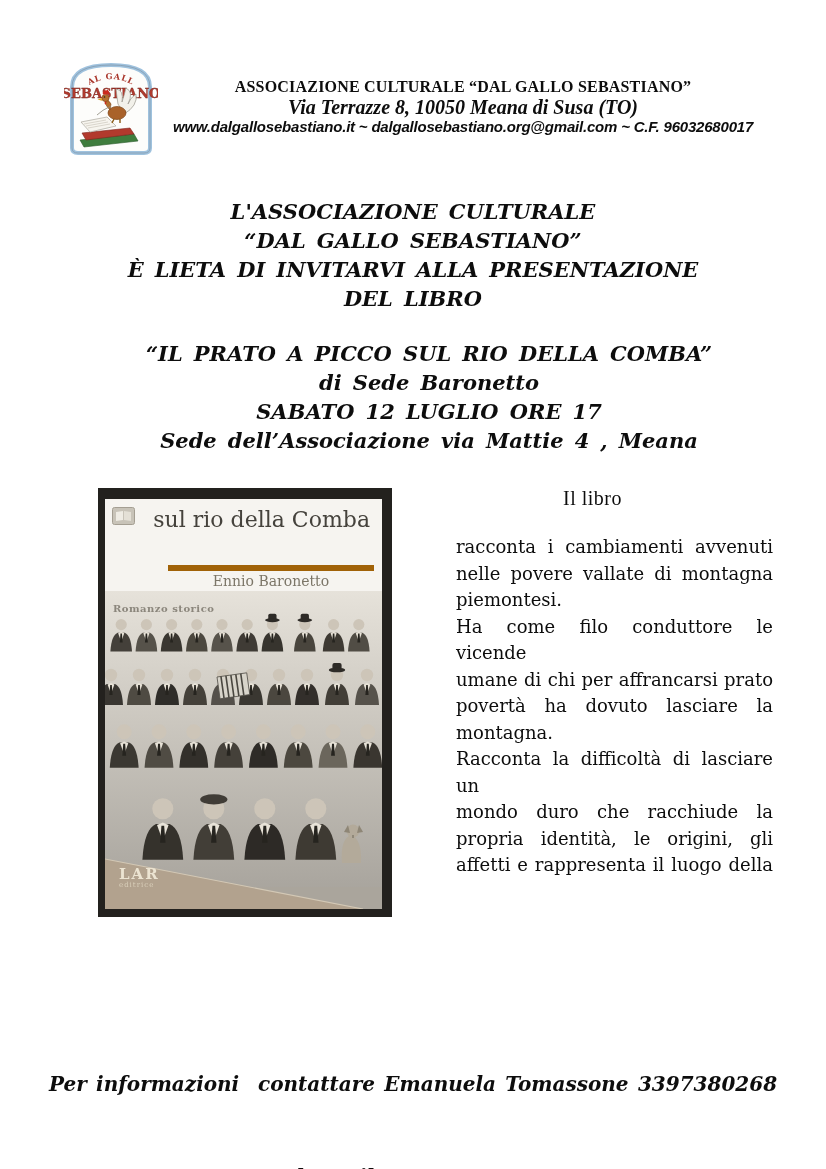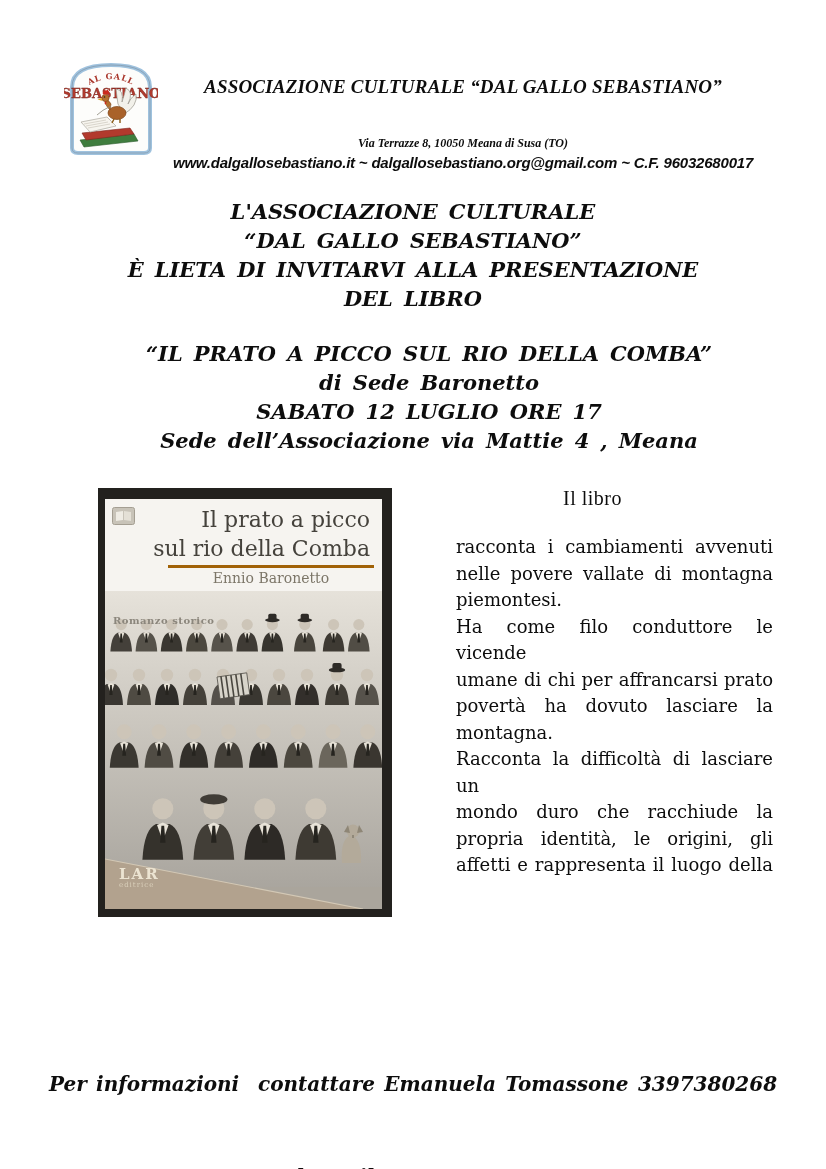--- a/index.html
+++ b/index.html
@@ -2,43 +2,43 @@
 <html><head>
 <meta charset="utf-8">
 <style>
   html,body{margin:0;padding:0;background:#888;}
   #page{position:relative;width:826px;height:1169px;background:#ffffff;margin:0 auto;
         font-family:"Liberation Serif",serif;color:#0d0d0d;overflow:hidden;}
 
   
   .logo{position:absolute;left:64px;top:56px;width:94px;height:104px;}
   .header-text{position:absolute;left:140px;right:40px;top:77px;text-align:center;}
-  .hdr1{font-size:19px;font-weight:bold;font-style:italic;line-height:20px;letter-spacing:.2px;}
-  .hdr2{font-size:12px;font-weight:bold;font-style:italic;line-height:20px;margin-top:36px;}
+  .hdr1{font-size:16px;font-weight:bold;line-height:20px;letter-spacing:.2px;}
+  .hdr2{font-size:20px;font-weight:bold;font-style:italic;line-height:20px;}
   .hdr3{font-family:"Liberation Sans",sans-serif;font-size:15px;font-weight:bold;font-style:italic;
         line-height:20px;letter-spacing:-.2px;}
 
   
   .display{position:absolute;left:0;width:826px;text-align:center;
            font-family:"DejaVu Serif",serif;font-weight:bold;font-style:italic;
            font-size:21px;line-height:29px;word-spacing:.18em;}
   .invite{top:197px;}
   .event{top:339px;padding-left:16px;}
 
   
   .cover{position:absolute;left:98px;top:488px;width:294px;height:429px;background:#23211e;}
   .cover-inner{position:absolute;left:7px;top:11px;width:277px;height:410px;background:#f4f2ee;}
   .cover-white{position:absolute;left:0;top:0;width:100%;height:92px;background:#f6f4f0;}
   .cover-emblem{position:absolute;left:7px;top:8px;}
   .cover-title{position:absolute;right:12px;top:6px;text-align:right;
                font-family:"DejaVu Serif",serif;font-size:22px;line-height:29px;color:#45423c;}
-  .cover-authorrow{position:absolute;right:8px;top:66px;width:206px;border-top:3px solid #a16207;
+  .cover-authorrow{position:absolute;right:8px;top:66px;width:206px;border-top:6px solid #a16207;
                    text-align:center;font-family:"DejaVu Serif",serif;font-size:14px;color:#7c7668;padding-top:2px;}
   .cover-photo{position:absolute;left:0;top:92px;width:277px;height:318px;}
-  .cover-genre{position:absolute;left:8px;top:116px;font-family:"DejaVu Serif",serif;
+  .cover-genre{position:absolute;left:8px;top:104px;font-family:"DejaVu Serif",serif;
                font-size:10px;font-weight:bold;color:#8b867c;letter-spacing:.5px;}
   .cover-pub{position:absolute;left:14px;top:368px;color:#ece4d2;font-family:"DejaVu Serif",serif;}
   .cover-pub .lar{font-size:15px;font-weight:bold;letter-spacing:2px;line-height:14px;}
   .cover-pub .edi{font-size:7px;letter-spacing:1px;color:#d9cfba;line-height:8px;}
 
   
   .book-section{position:absolute;left:412px;top:486px;width:361px;}
   .bs-heading{text-align:center;font-size:20px;line-height:24px;letter-spacing:.5px;}
   .bs-title{margin-top:26px;text-align:center;font-family:"DejaVu Serif",serif;
             font-weight:bold;font-style:italic;font-size:20px;line-height:29px;word-spacing:.18em;}
@@ -115,21 +115,20 @@
 
       <div class="cover-emblem">
         <svg width="23" height="18" viewBox="0 0 23 18">
           <rect x="0.5" y="0.5" width="22" height="17" rx="2" fill="#c8c3b8" stroke="#a49e92"></rect>
           <path d="M4,5 L11,4 L11,13 L4,14 Z" fill="#efece4"></path>
           <path d="M19,5 L12,4 L12,13 L19,14 Z" fill="#e4e0d6"></path>
         </svg>
       </div>
 
       <div class="cover-title">
-        <div>Il prato a picco</div>
         <div>sul rio della Comba</div>
       </div>
       <div class="cover-authorrow">Ennio Baronetto</div>
 
       <svg class="cover-photo" viewBox="0 0 277 318" preserveAspectRatio="none">
         <defs>
           <linearGradient id="bg" x1="0" y1="0" x2="0" y2="1">
             <stop offset="0" stop-color="#e6e2da"></stop>
             <stop offset="0.35" stop-color="#cfcbc3"></stop>
             <stop offset="1" stop-color="#a5a19a"></stop>

